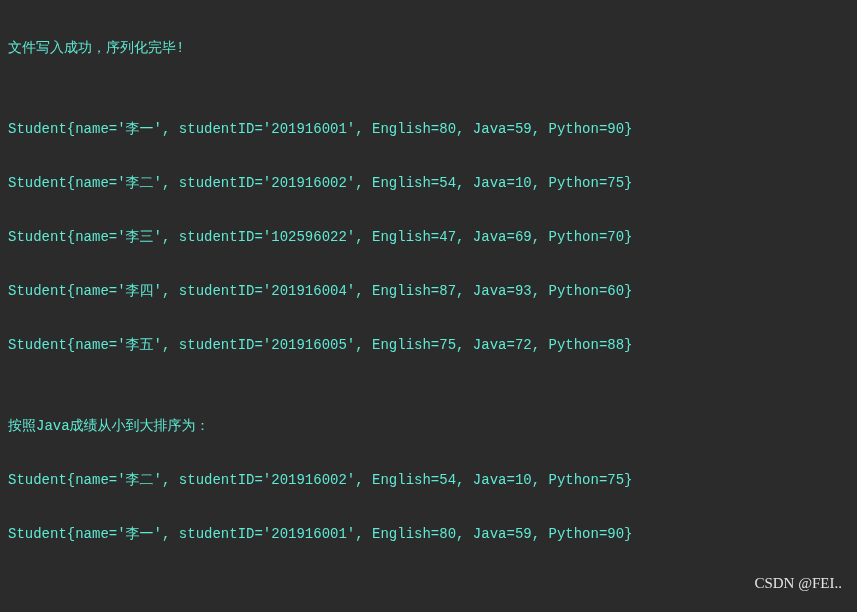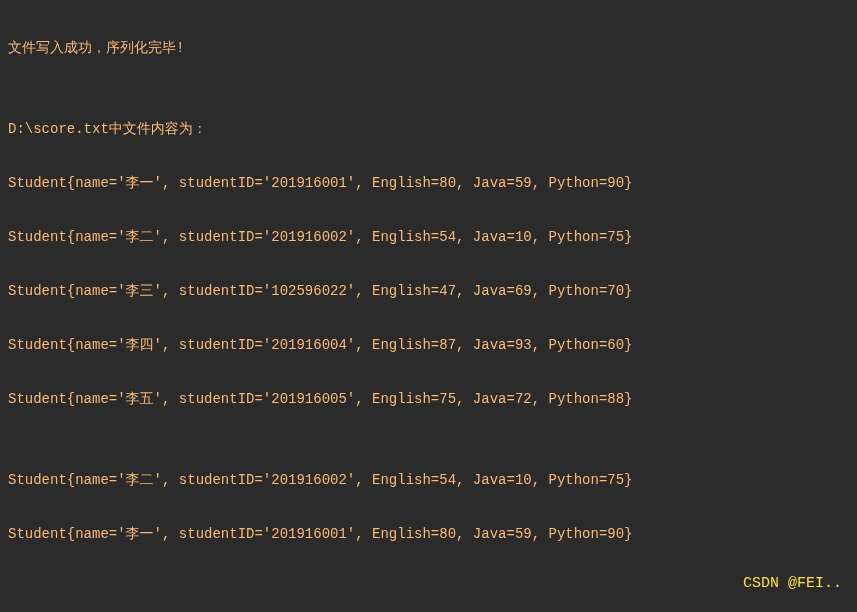--- a/index.html
+++ b/index.html
@@ -17,44 +17,44 @@
       width: 857px;
       height: 612px;
       overflow: hidden;
       position: relative;
     }
     .console-output {
       white-space: pre;
     }
     .line {
       display: block;
-      color: #fdba74;
+      color: #5eead4;
     }
     .watermark {
       position: absolute;
       bottom: 15px;
       right: 15px;
-      color: #fde047;
+      color: #e5e5e5;
       font-size: 15px;
-      font-family: Liberation Mono, monospace;
+      font-family: Liberation Serif, serif;
     }
   </style>
 </head>
 <body>
 
 <div class="console-output">
 <span class="line">文件写入成功，序列化完毕!</span>
 <span class="line"></span>
-<span class="line">D:\score.txt中文件内容为：</span>
 <span class="line">Student{name='李一', studentID='201916001', English=80, Java=59, Python=90}</span>
 <span class="line">Student{name='李二', studentID='201916002', English=54, Java=10, Python=75}</span>
 <span class="line">Student{name='李三', studentID='102596022', English=47, Java=69, Python=70}</span>
 <span class="line">Student{name='李四', studentID='201916004', English=87, Java=93, Python=60}</span>
 <span class="line">Student{name='李五', studentID='201916005', English=75, Java=72, Python=88}</span>
 <span class="line"></span>
+<span class="line">按照Java成绩从小到大排序为：</span>
 <span class="line">Student{name='李二', studentID='201916002', English=54, Java=10, Python=75}</span>
 <span class="line">Student{name='李一', studentID='201916001', English=80, Java=59, Python=90}</span>
 
 
 
 
 <span class="line"></span>
 
 
 

